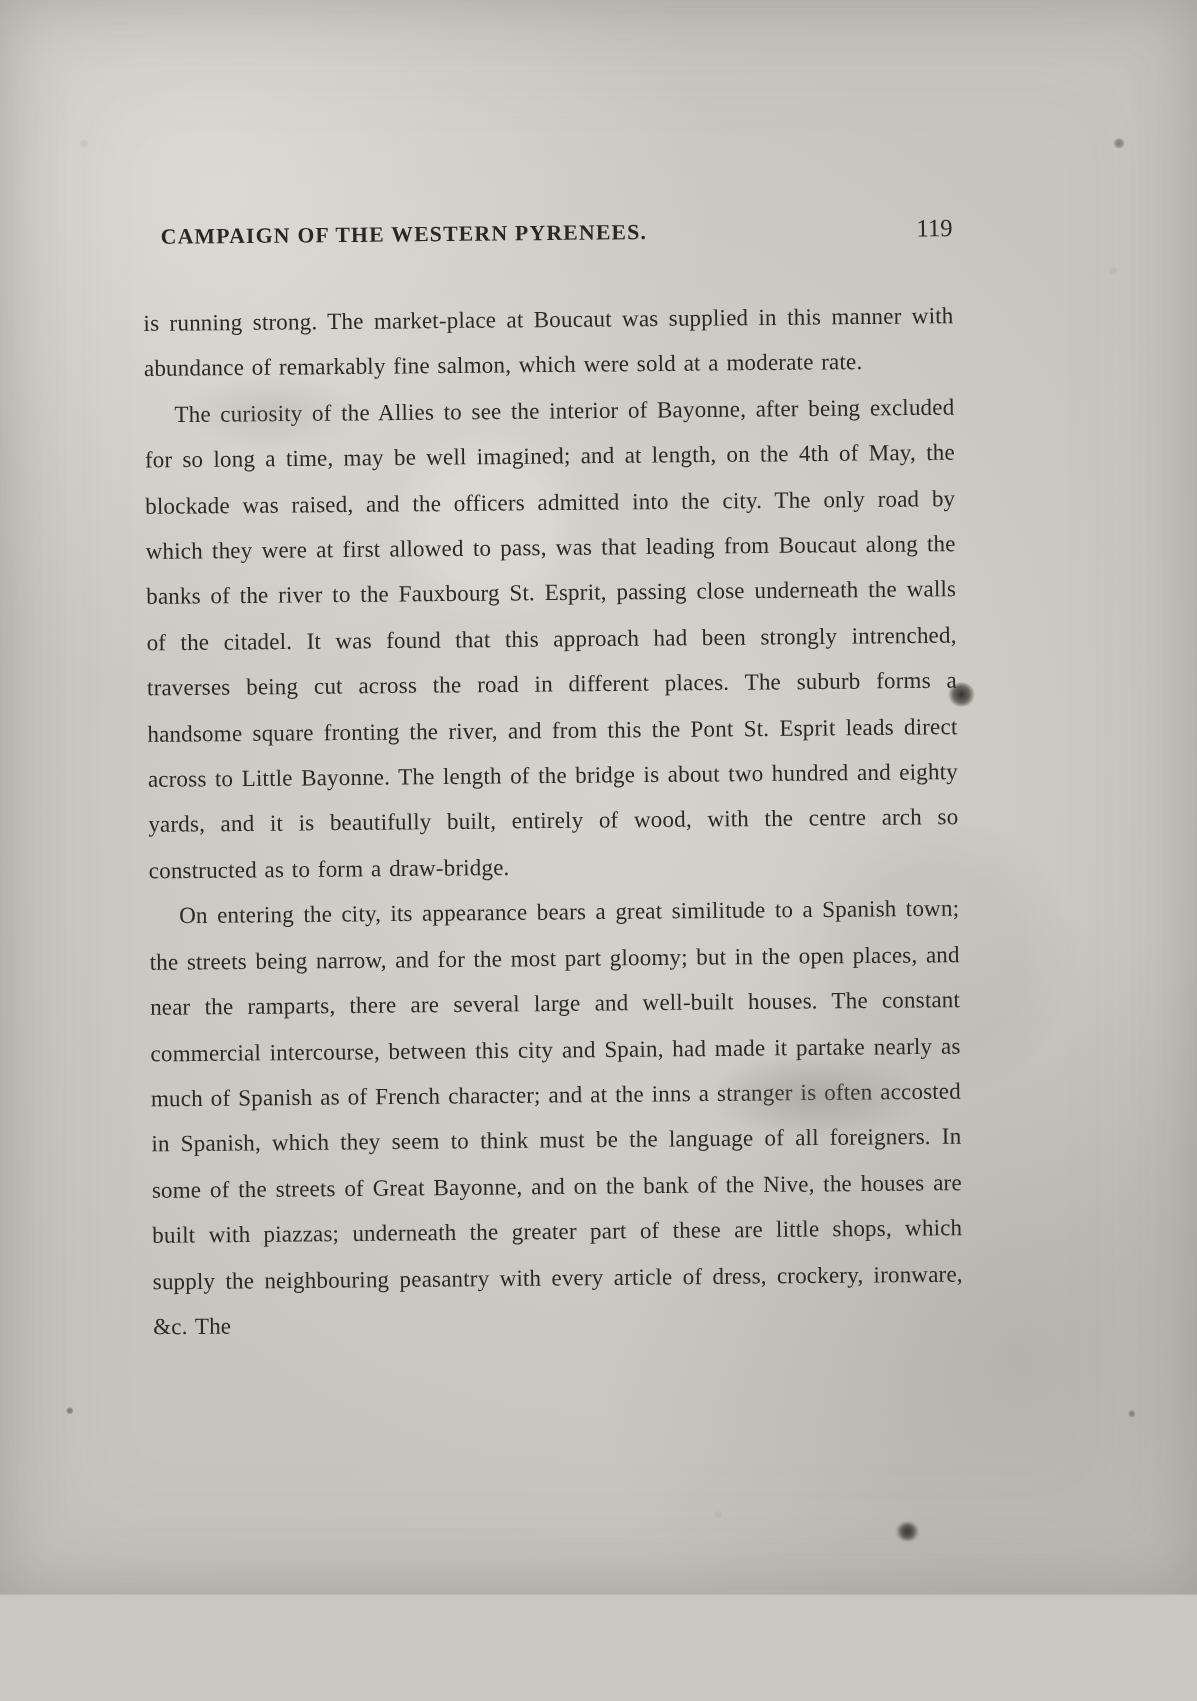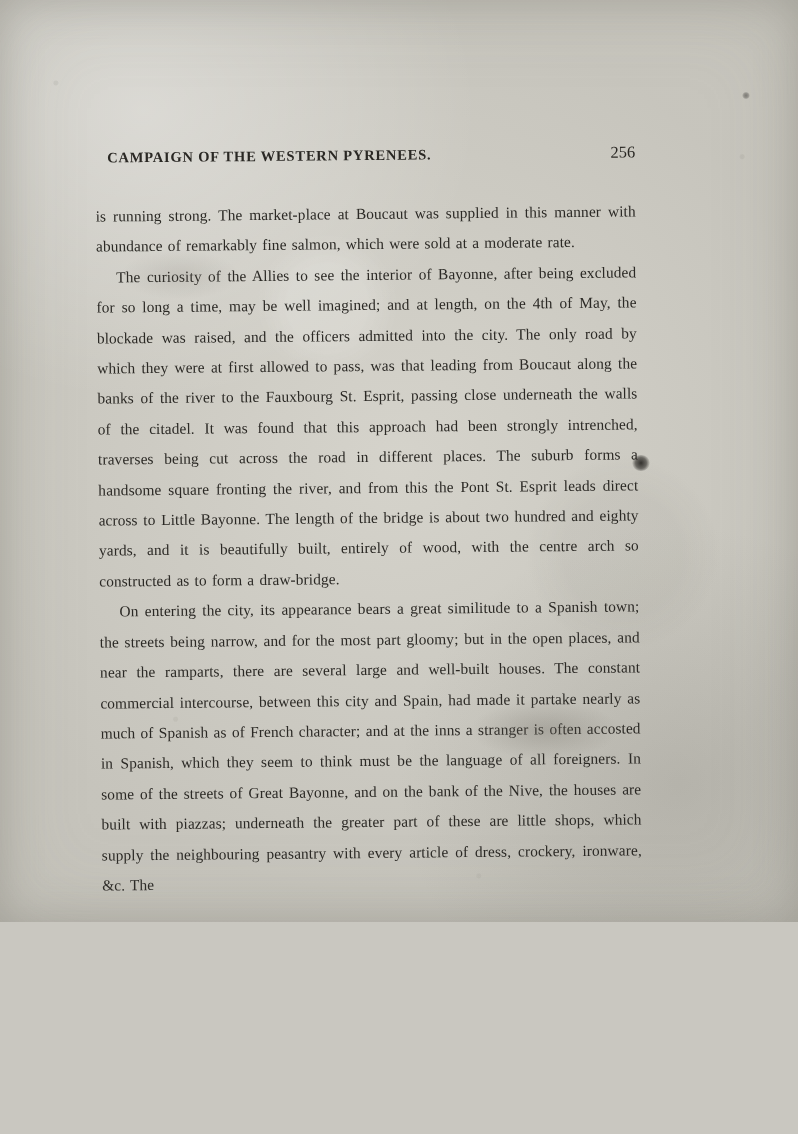--- a/index.html
+++ b/index.html
@@ -9,21 +9,21 @@
   body {
     width: 798px;
     height: 1134px;
     background: #c9c7c0;
     font-family: "Liberation Serif", serif;
     overflow: hidden;
   }
   .page {
     position: relative;
     width: 798px;
-    height: 922px;
+    height: 1063px;
     background:
       radial-gradient(ellipse 60% 45% at 18% 12%, rgba(255,255,255,0.35), rgba(255,255,255,0) 70%),
       radial-gradient(ellipse 50% 40% at 85% 85%, rgba(120,118,110,0.22), rgba(255,255,255,0) 70%),
       radial-gradient(ellipse 70% 60% at 50% 50%, rgba(214,212,204,0.9), rgba(198,196,188,0.9) 80%),
       linear-gradient(155deg, #d6d4cc 0%, #cdcbc3 35%, #c4c2ba 70%, #bfbdb4 100%);
     overflow: hidden;
   }
   
   .grain {
     position: absolute;
@@ -115,21 +115,21 @@
 </style>
 </head>
 <body>
 
 <div class="page">
   <div class="grain"></div>
 
   <div class="content skew">
     <div class="header-row">
       <div class="running-head">CAMPAIGN OF THE WESTERN PYRENEES.</div>
-      <div class="folio">256</div>
+      <div class="folio">119</div>
     </div>
 
     <div class="body-text">
       <p>is running strong. The market-place at Boucaut was supplied in this manner with abundance of remarkably fine salmon, which were sold at a moderate rate.</p>
       <p class="indent">The curiosity of the Allies to see the interior of Bayonne, after being excluded for so long a time, may be well imagined; and at length, on the 4th of May, the blockade was raised, and the officers admitted into the city. The only road by which they were at first allowed to pass, was that leading from Boucaut along the banks of the river to the Fauxbourg St. Esprit, passing close underneath the walls of the citadel. It was found that this approach had been strongly intrenched, traverses being cut across the road in different places. The suburb forms a handsome square fronting the river, and from this the Pont St. Esprit leads direct across to Little Bayonne. The length of the bridge is about two hundred and eighty yards, and it is beautifully built, entirely of wood, with the centre arch so constructed as to form a draw-bridge.</p>
       <p class="indent">On entering the city, its appearance bears a great similitude to a Spanish town; the streets being narrow, and for the most part gloomy; but in the open places, and near the ramparts, there are several large and well-built houses. The constant commercial intercourse, between this city and Spain, had made it partake nearly as much of Spanish as of French character; and at the inns a stranger is often accosted in Spanish, which they seem to think must be the language of all foreigners. In some of the streets of Great Bayonne, and on the bank of the Nive, the houses are built with piazzas; underneath the greater part of these are little shops, which supply the neighbouring peasantry with every article of dress, crockery, ironware, &amp;c. The</p>
     </div>
   </div>
 
   <div class="smudge smudge-1"></div>

